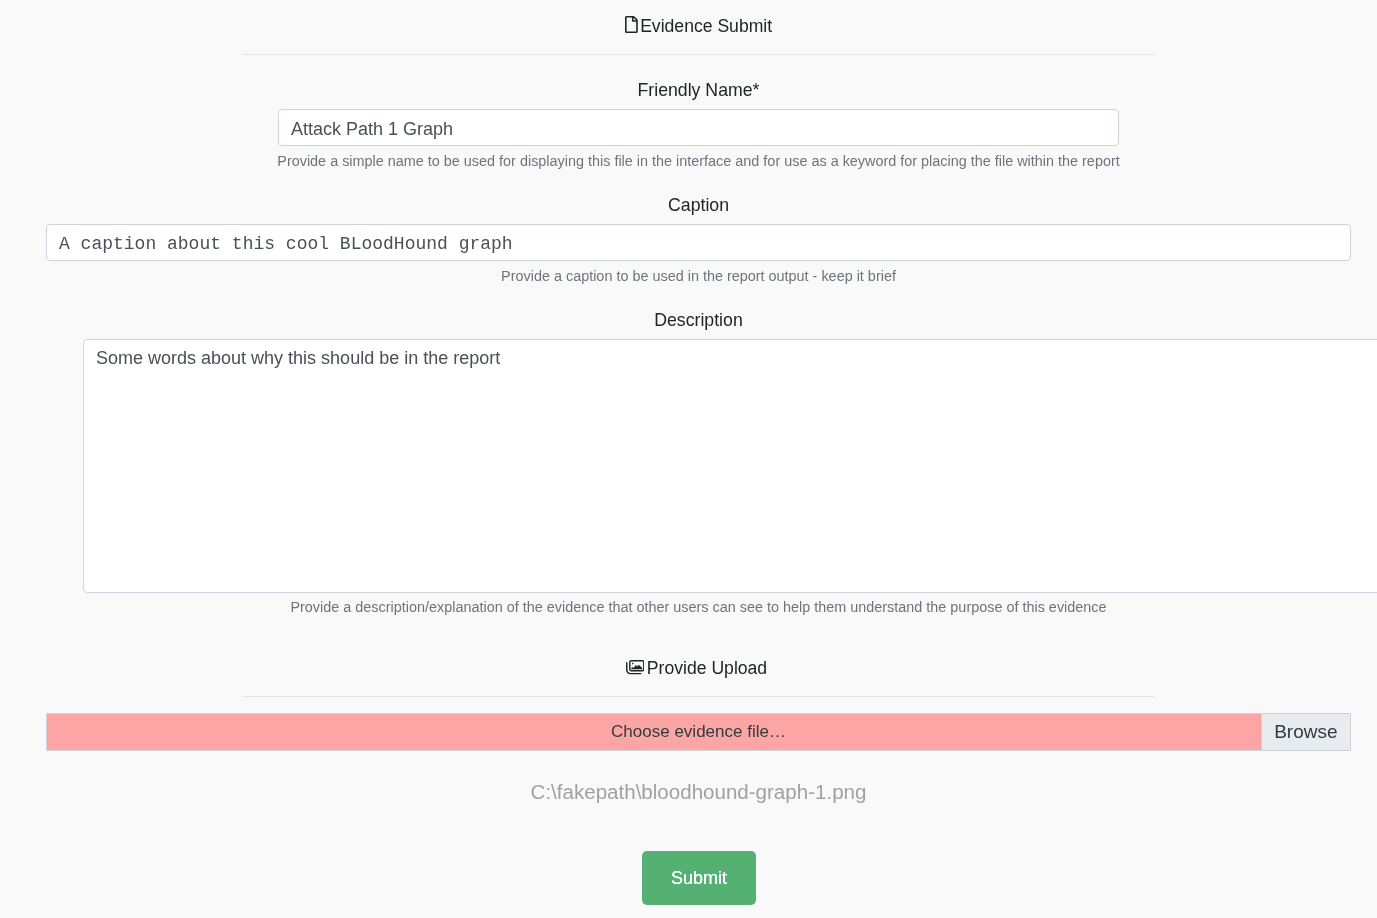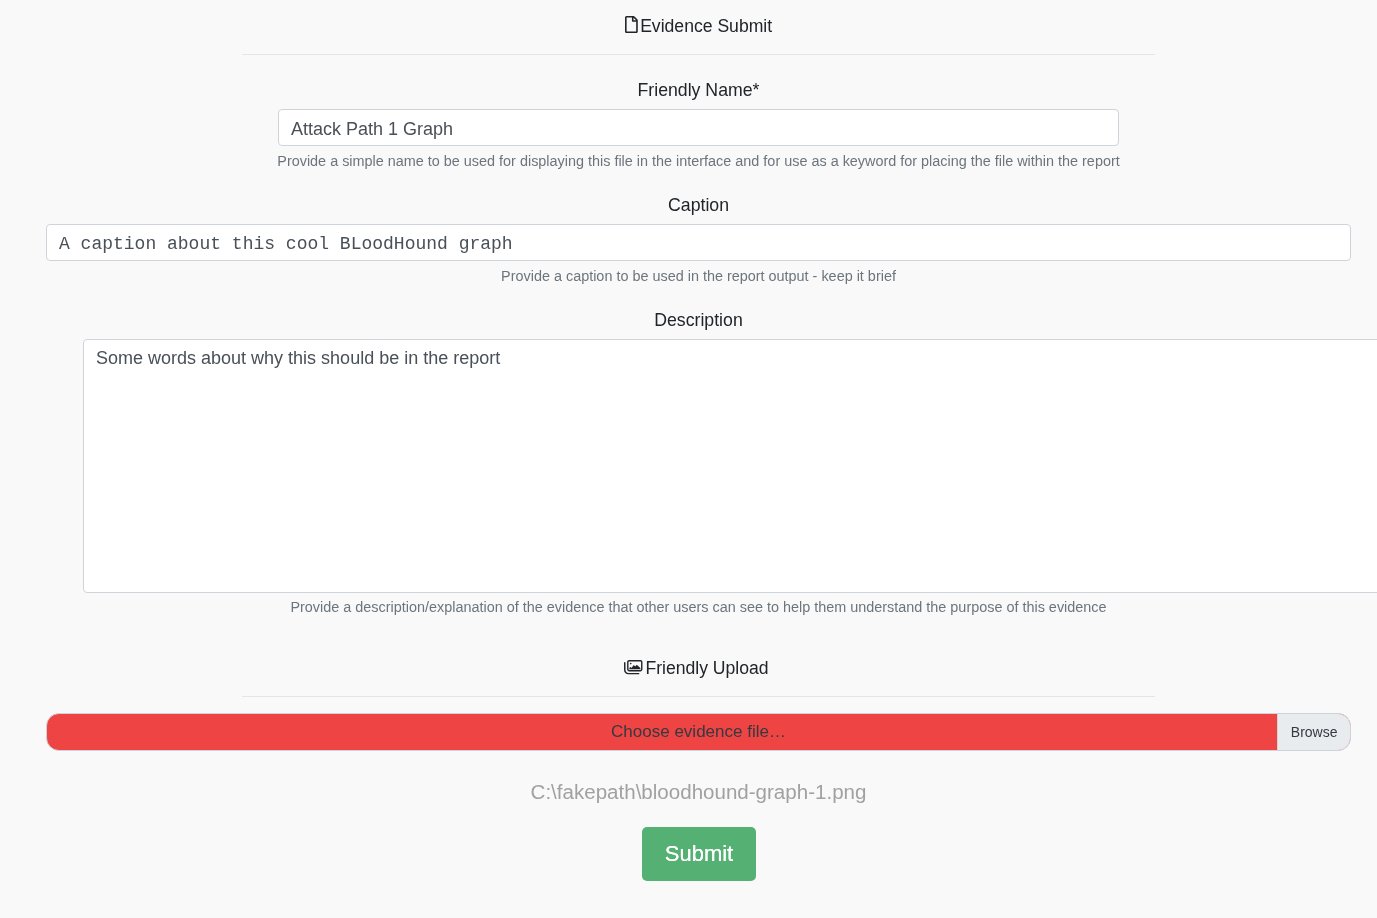--- a/index.html
+++ b/index.html
@@ -31,38 +31,39 @@
     position:absolute;box-sizing:border-box;
     background:#fff;border:1px solid #ced4da;border-radius:4px;
     font-family:"Liberation Sans", sans-serif;
     font-size:18px;color:#495057;
     padding:3px 12px 0;
     outline:none;
   }
   textarea.inp{padding:7px 12px 10px;resize:vertical;line-height:1.32;margin-left:37px;}
   .filewrap{
     position:absolute;
-    background:#ef4444;border:1px solid #ced4da;border-radius:13px;
+    background:#fca5a5;border:1px solid #ced4da;border-radius:0;
     box-sizing:border-box;overflow:hidden;
   }
   .filetext{position:absolute;left:0;top:0;width:100%;text-align:center;font-size:17px;color:#343a40;line-height:36px;}
   .browse{
     position:absolute;right:0;top:0;height:100%;
     background:#e9ecef;border-left:1px solid #ced4da;
-    font-size:14px;color:#343a40;
+    font-size:19px;color:#343a40;
     padding:0 12.5px;line-height:36px;
     box-sizing:border-box;
   }
   .browse span, .filetext span, .submit span, .lbl span, .help span{opacity:0.999;}
   .fakepath{position:absolute;left:0;width:1397px;text-align:center;font-size:20.55px;color:#a1a1a1;line-height:1;}
   .submit{
     position:absolute;background:#55b073;border:0;border-radius:5px;
-    color:#fff;font-family:"Liberation Sans", sans-serif;font-size:22px;
+    color:#fff;font-family:"Liberation Sans", sans-serif;font-size:18px;
     padding:0;cursor:pointer;
     text-shadow:0 0 0.4px #fff;
+    margin-top:24px;
   }
 </style>
 </head>
 <body>
 
 <div class="page">
 
   <div class="sec-head" style="top:14.5px;transform:translateX(0px);">
     <span class="sec-icon">
       <svg width="12.8" height="17" viewBox="0 0 384 512" fill="currentColor" aria-hidden="true">
@@ -89,21 +90,21 @@
 
   <textarea class="inp" style="left: 46px; top: 339px; width: 1305px; height: 254px;">Some words about why this should be in the report</textarea>
 
   <div class="help" style="top:600px;">Provide a description/explanation of the evidence that other users can see to help them understand the purpose of this evidence</div>
 
   <div class="sec-head" style="top:657.5px;transform:translateX(-2px);">
     <span class="sec-icon">
       <svg width="18.5" height="16.4" viewBox="0 0 576 512" fill="currentColor" aria-hidden="true">
         <path d="M160 76h352c11 0 20 9 20 20v228c0 11-9 20-20 20H160c-11 0-20-9-20-20V96c0-11 9-20 20-20zM96 96v228c0 35.3 28.7 64 64 64h352c35.3 0 64-28.7 64-64V96c0-35.3-28.7-64-64-64H160c-35.3 0-64 28.7-64 64zM46 120c0-12.7-10.3-23-23-23S0 107.3 0 120V344c0 75.1 60.9 136 136 136H457c12.7 0 23-10.3 23-23s-10.3-23-23-23H136c-49.7 0-90-40.3-90-90V120zM210 170a26 26 0 1 0 0-52 26 26 0 1 0 0 52zm96 14l-62 84c-3.5 4.7-9 7.5-14.9 7.5c-5.3 0-10.3-2.3-13.9-6.2L196 252l-30 33v33h344v-33l-96-88c-4-3.7-9.3-5.7-14.8-5.7c-6.4 0-12.4 2.8-16.6 7.6L348 234 306 184z"></path>
       </svg>
-    </span><span>Friendly Upload</span>
+    </span><span>Provide Upload</span>
   </div>
 
   <hr class="hr" style="left:242px;top:696px;width:913px;">
 
   <div class="filewrap" style="left:46px;top:713px;width:1305px;height:38px;">
     <div class="filetext">Choose evidence file…</div>
     <div class="browse"><span>Browse</span></div>
   </div>
 
   <div class="fakepath" style="top:782px;">C:\fakepath\bloodhound-graph-1.png</div>

